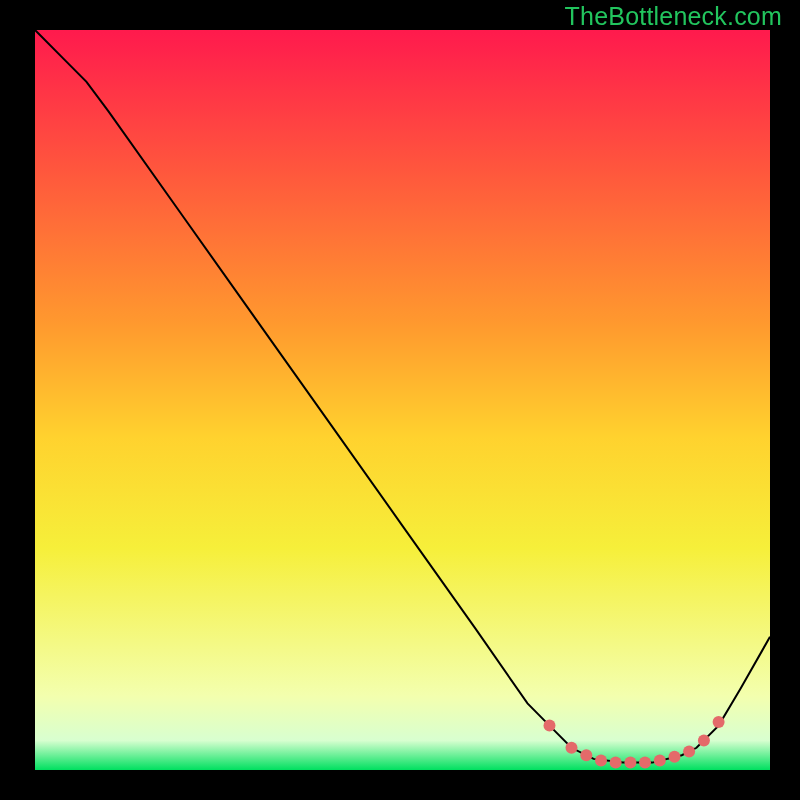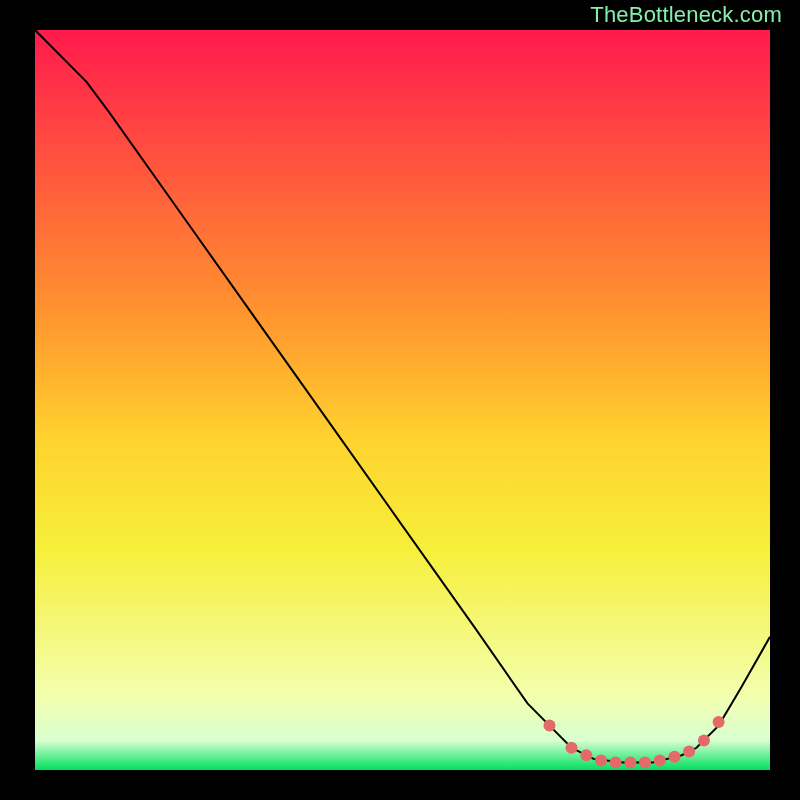--- a/index.html
+++ b/index.html
@@ -14,23 +14,23 @@
     position: relative;
     width: 800px;
     height: 800px;
     background: #000;
   }
   .watermark {
     position: absolute;
     top: 2px;
     right: 18px;
     font-family: Arial, Helvetica, sans-serif;
-    font-size: 22px;
+    font-size: 25px;
     font-weight: 500;
-    color: #86efac;
+    color: #22c55e;
     letter-spacing: 0.2px;
   }
   svg {
     position: absolute;
     left: 0;
     top: 0;
   }
 </style>
 </head>
 <body>

